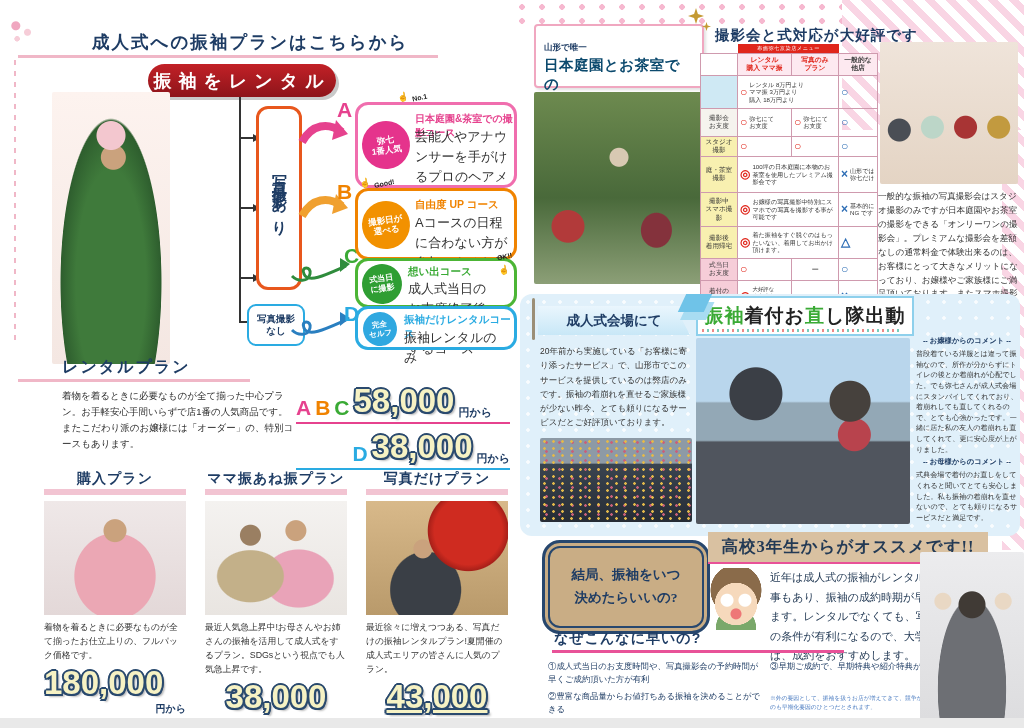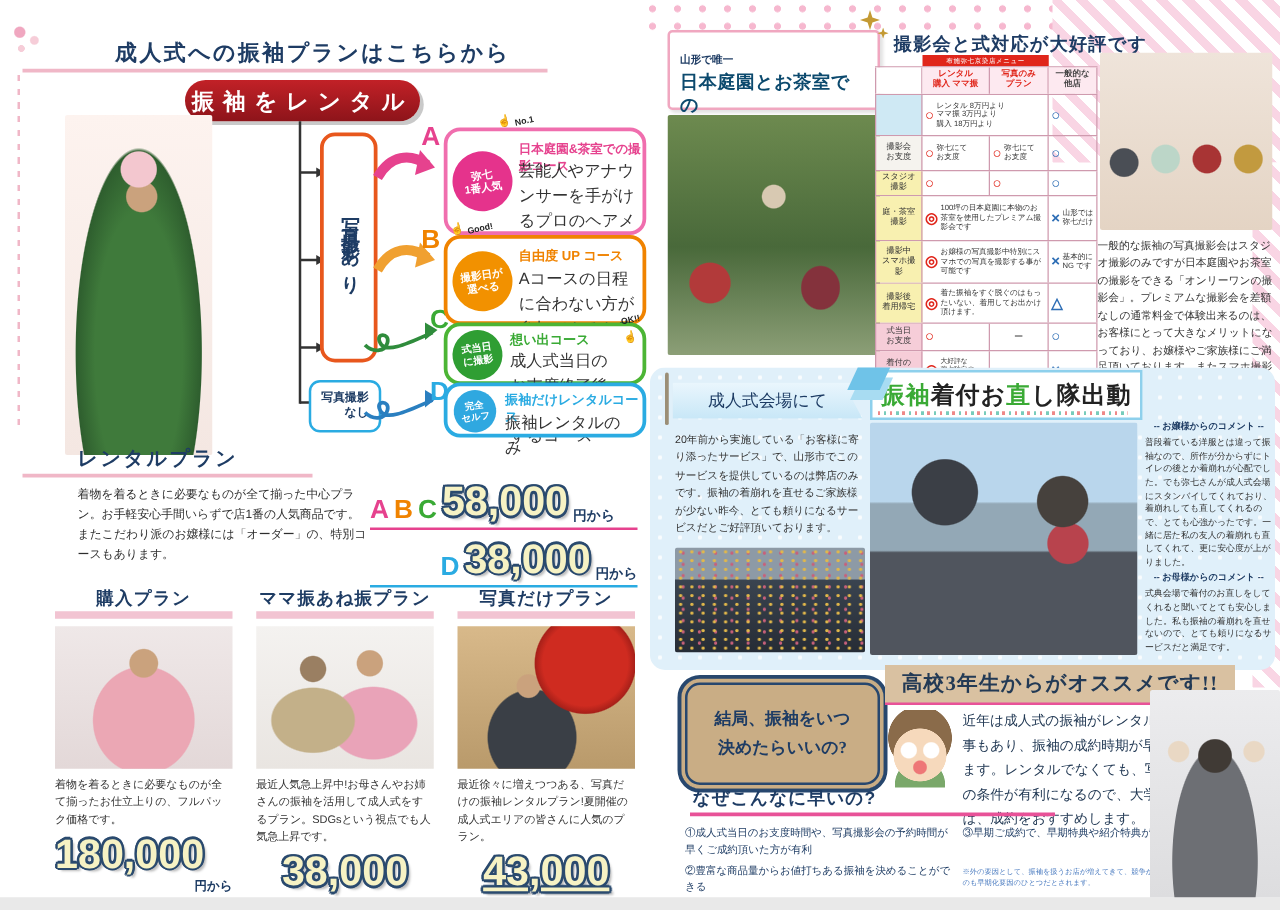--- a/index.html
+++ b/index.html
@@ -15,21 +15,21 @@
   .model-photo{left:52px;top:92px;width:118px;height:272px;background:
      radial-gradient(circle at 50% 16%,#f3c7cf 0 14px,transparent 15px),
      radial-gradient(circle at 52% 24%,#caa27d 0 12px,transparent 13px),
      radial-gradient(ellipse at 50% 70%,#3f7a3b 0 42%,#2e5e2e 60%,transparent 61%),
      linear-gradient(#fdf3ef,#f4e7e2);}
   .vline{left:239px;top:97px;width:2px;height:226px;background:#333;}
   .harrow{width:14px;height:2px;background:#333;}
   .harrow::after{content:"";position:absolute;right:-6px;top:-3px;border-left:7px solid #333;border-top:4px solid transparent;border-bottom:4px solid transparent;}
   .pbox{left:256px;top:106px;width:40px;height:178px;border:3px solid #e8571d;border-radius:12px;background:#fff;display:flex;align-items:center;justify-content:center;}
   .pbox span{writing-mode:vertical-rl;font-weight:bold;font-size:15px;color:#1e3c64;letter-spacing:6px;}
-  .nbox{left:247px;top:304px;width:54px;height:38px;border:2.5px solid #2aabe2;border-radius:9px;background:#fff;display:flex;align-items:center;justify-content:center;text-align:right;font-size:9.5px;font-weight:bold;color:#1e3c64;line-height:1.25;}
+  .nbox{left:247px;top:304px;width:54px;height:38px;border:2.5px solid #2aabe2;border-radius:9px;background:#fff;display:flex;align-items:center;justify-content:center;text-align:center;font-size:9.5px;font-weight:bold;color:#1e3c64;line-height:1.25;}
   .cletter{font-weight:bold;font-size:21px;}
   .card{left:355px;width:156px;background:#fff;border-radius:13px;}
   .badge{position:absolute;border-radius:50%;color:#fff;font-weight:bold;display:flex;align-items:center;justify-content:center;text-align:center;transform:rotate(-8deg);line-height:1.2;}
   .ctitle{position:absolute;font-weight:bold;}
   .cbody{position:absolute;font-size:13px;color:#333;line-height:1.55;}
   .doodle{position:absolute;font-size:9px;font-weight:bold;color:#222;transform:rotate(-12deg);}
   .rp-head{left:62px;top:357px;font-size:16px;font-weight:bold;color:#1e3c64;letter-spacing:2px;}
   .rp-line{left:18px;top:379px;width:232px;height:3px;background:#f0b7c7;}
   .rp-body{left:62px;top:388px;width:232px;font-size:9.5px;color:#2d2d2d;line-height:1.68;}
   .big-price{font-weight:bold;color:#f6f2c4;text-shadow:-2px 0 #2a4a6e,2px 0 #2a4a6e,0 -2px #2a4a6e,0 2px #2a4a6e,-1.5px -1.5px #2a4a6e,1.5px -1.5px #2a4a6e,-1.5px 1.5px #2a4a6e,1.5px 1.5px #2a4a6e,3px 3px 2px #bbb;}
@@ -70,21 +70,21 @@
   .thdr{font-size:6.8px;font-weight:bold;text-align:center;line-height:1.25;justify-content:center;background:#fde9f0;}
   .studio-photo{left:368px;top:42px;width:138px;height:142px;background:
      radial-gradient(circle at 14% 62%,#4a4e55 0 11px,transparent 12px),
      radial-gradient(circle at 38% 60%,#bcd6c8 0 11px,transparent 12px),
      radial-gradient(circle at 62% 60%,#a83434 0 11px,transparent 12px),
      radial-gradient(circle at 86% 60%,#c29a3f 0 11px,transparent 12px),
      linear-gradient(#efe4da,#e4d4c4);}
   .studio-text{left:366px;top:190px;width:146px;font-size:8.6px;color:#333;line-height:1.62;}
   .venue{left:8px;top:294px;width:500px;height:242px;background:
      radial-gradient(circle,rgba(255,255,255,.8) 1.5px,transparent 2px),#e0f0fa;background-size:16px 16px;border-radius:12px;}
-  .flag{left:26px;top:306px;width:152px;height:29px;background:linear-gradient(#eaf6fd,#c8e7f7);display:flex;align-items:center;justify-content:center;font-size:13.5px;font-weight:normal;color:#1e3c64;clip-path:polygon(0 0,100% 0,95% 50%,100% 100%,0 100%);box-shadow:1px 2px 2px rgba(0,0,0,.15);}
+  .flag{left:26px;top:306px;width:152px;height:29px;background:linear-gradient(#eaf6fd,#c8e7f7);display:flex;align-items:center;justify-content:center;font-size:13.5px;font-weight:bold;color:#1e3c64;clip-path:polygon(0 0,100% 0,95% 50%,100% 100%,0 100%);box-shadow:1px 2px 2px rgba(0,0,0,.15);}
   .flag-pole{left:20px;top:298px;width:3px;height:42px;background:#9b8e76;border-radius:2px;}
   .venue-text{left:28px;top:344px;width:152px;font-size:8.5px;color:#333;line-height:1.68;}
   .crowd-photo{left:28px;top:438px;width:152px;height:84px;background:
      radial-gradient(circle,#e2b84a 1px,transparent 1.6px),
      radial-gradient(circle,#c8607a 1px,transparent 1.6px),
      linear-gradient(#8d9aa6 0 30%,#3a4450 31%,#262c35);background-size:9px 7px,13px 9px,100% 100%;}
   .redress-box{left:184px;top:296px;width:214px;height:36px;background:#fff;border:2px solid #8ed0ec;display:flex;align-items:center;justify-content:center;font-size:19px;font-weight:bold;letter-spacing:1px;}
   .redress-deco{position:absolute;left:-16px;top:-4px;width:26px;height:18px;background:#6fc3e8;transform:skewX(-25deg);box-shadow:6px 8px 0 #a8dcf2;}
   .tickrow{position:absolute;left:4px;bottom:2px;width:200px;height:3px;background:repeating-linear-gradient(90deg,#e88 0 2px,transparent 2px 5px,#7cb 5px 7px,transparent 7px 10px);}
   .t-green{color:#3aaa35;}

